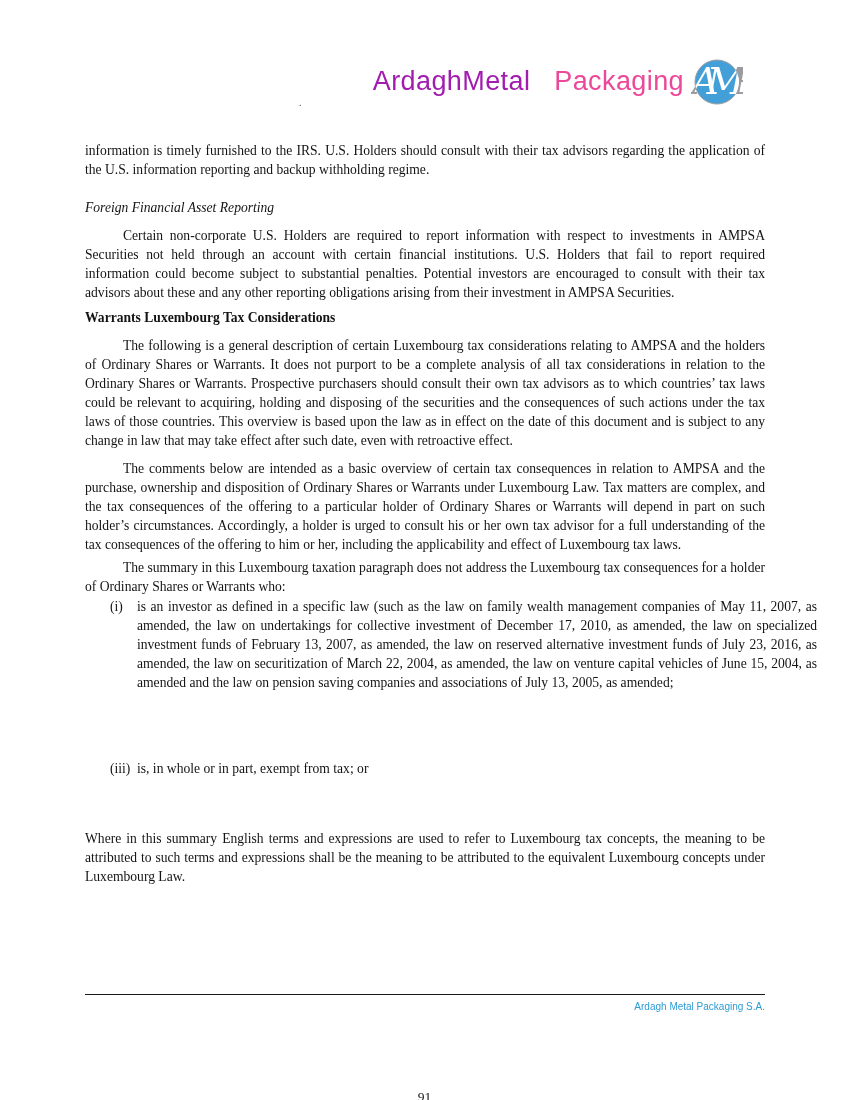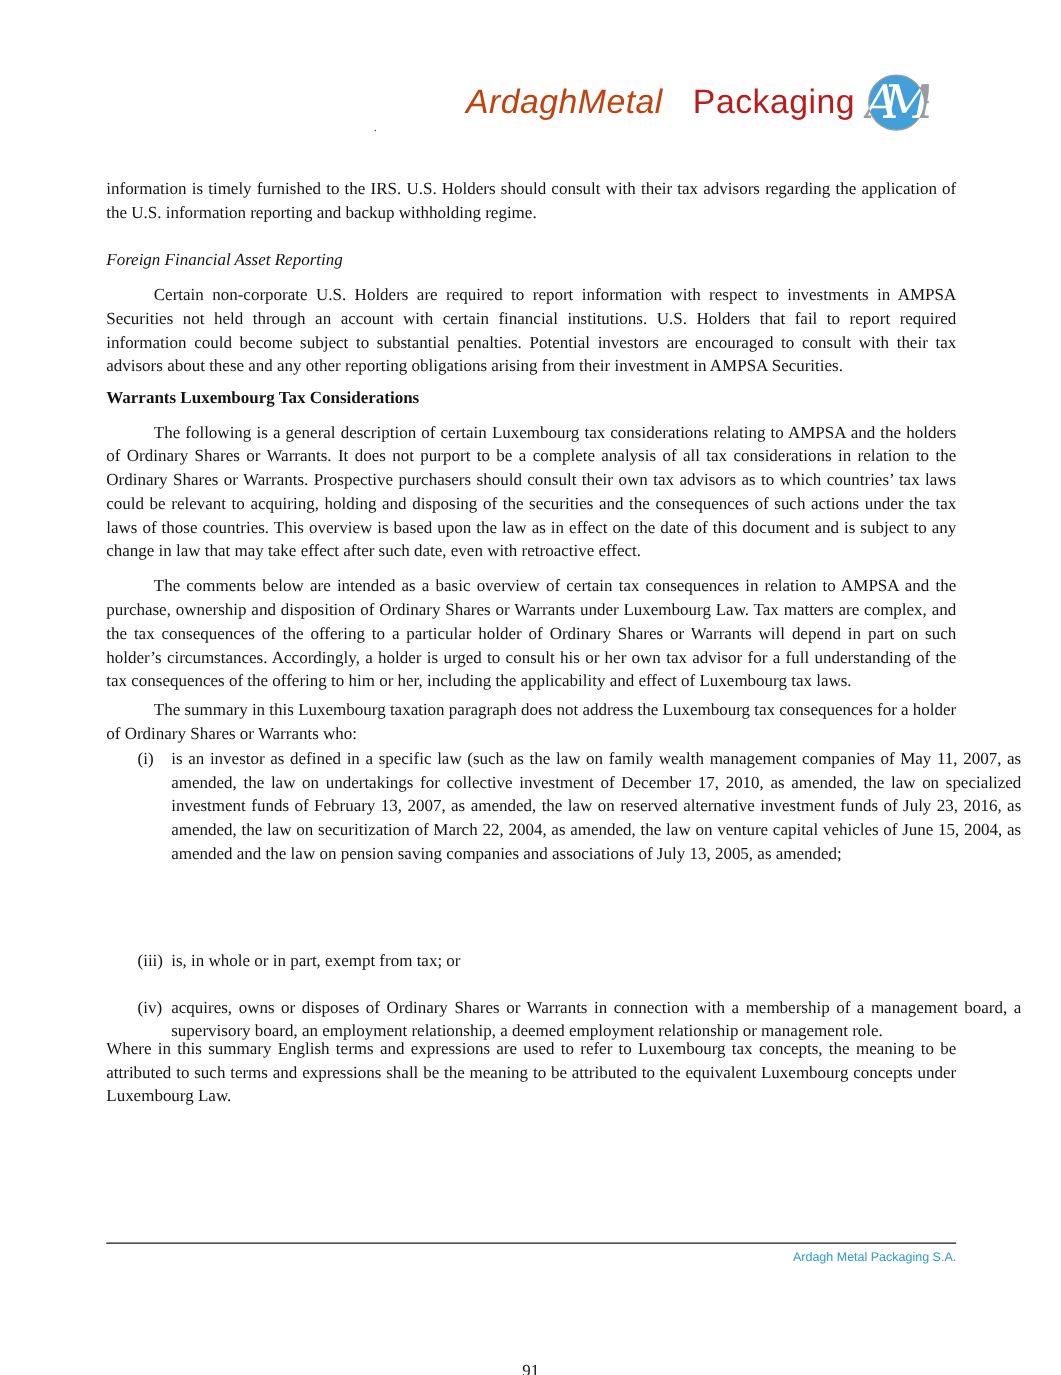--- a/index.html
+++ b/index.html
@@ -22,22 +22,22 @@
     gap: 7px;
   }
   .wordmark {
     font-family: "Liberation Sans", sans-serif;
     font-size: 27px;
     font-weight: 400;
     letter-spacing: 0.4px;
     white-space: nowrap;
     line-height: 1;
   }
-  .wordmark .blue { color: #c2410c; font-style: italic; }
-  .wordmark .gray { color: #b91c1c; padding-left: 24px; }
+  .wordmark .blue { color: #a21caf; }
+  .wordmark .gray { color: #ec4899; padding-left: 24px; }
   .stray-dot {
     position: absolute;
     left: 299px;
     top: 97px;
     font-size: 10px;
     color: #444444;
     font-family: "Liberation Serif", serif;
   }
   
   .block {
@@ -130,24 +130,20 @@
     <span class="marker">(i)</span>
     <span>is an investor as defined in a specific law (such as the law on family wealth management companies of May 11, 2007, as amended, the law on undertakings for collective investment of December 17, 2010, as amended, the law on specialized investment funds of February 13, 2007, as amended, the law on reserved alternative investment funds of July 23, 2016, as amended, the law on securitization of March 22, 2004, as amended, the law on venture capital vehicles of June 15, 2004, as amended and the law on pension saving companies and associations of July 13, 2005, as amended;</span>
   </div>
 
 
   <div class="block list-item" style="top:759px;">
     <span class="marker">(iii)</span>
     <span>is, in whole or in part, exempt from tax; or</span>
   </div>
 
-  <div class="block list-item" style="top:796px;">
-    <span class="marker">(iv)</span>
-    <span>acquires, owns or disposes of Ordinary Shares or Warrants in connection with a membership of a management board, a supervisory board, an employment relationship, a deemed employment relationship or management role.</span>
-  </div>
 
   <div class="block para" style="top:829px;">Where in this summary English terms and expressions are used to refer to Luxembourg tax concepts, the meaning to be attributed to such terms and expressions shall be the meaning to be attributed to the equivalent Luxembourg concepts under Luxembourg Law.</div>
 
   <div class="footer-rule"></div>
   <div class="footer-company">Ardagh Metal Packaging S.A.</div>
   <div class="page-number">91</div>
 
 </div>
 
 </body></html>

